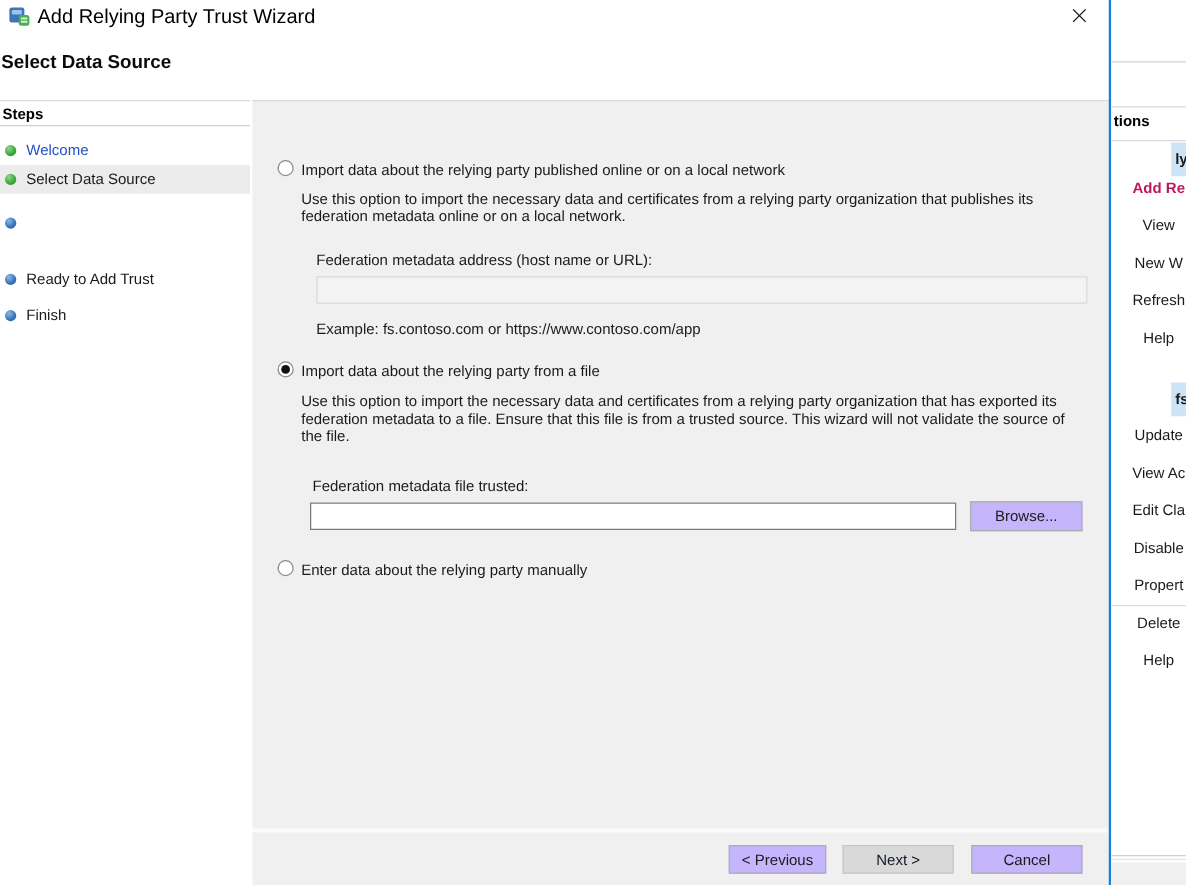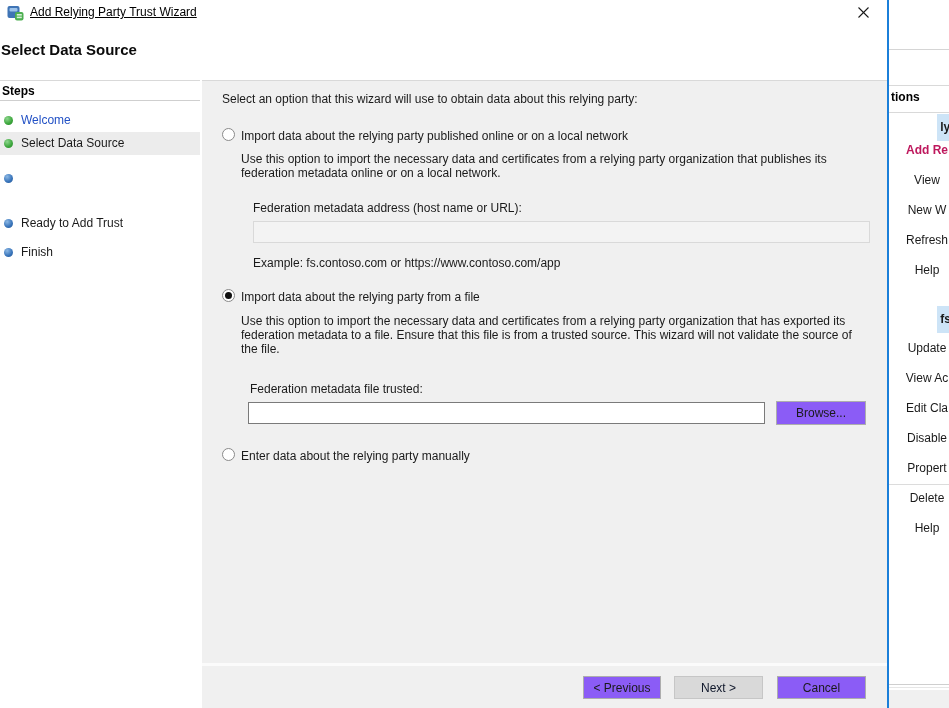--- a/index.html
+++ b/index.html
@@ -6,21 +6,21 @@
   html,body { width:949px; height:708px; }
   body {
     position:relative; overflow:hidden; background:#ffffff;
     font-family:"Liberation Sans", sans-serif; font-size:12px; color:#1a1a1a;
   }
   .abs { position:absolute; }
 
   
   .titlebar { left:0; top:0; width:887px; height:26px; background:#ffffff; }
   .title-icon { left:7px; top:4px; width:17px; height:17px; }
-  .title-text { left:30px; top:5px; font-size:12px; color:#000; white-space:nowrap;text-decoration:underline; }
+  .title-text { left:30px; top:5px; font-size:16px; color:#000; white-space:nowrap; }
   .close-btn { left:846px; top:0; width:34px; height:24px; display:flex; align-items:center; justify-content:center; cursor:pointer; background:transparent; border:none; }
 
   .page-heading { left:1px; top:41px; font-size:15px; font-weight:bold; color:#0a0a0a; white-space:nowrap; }
 
   
   .sidebar { left:0; top:80px; width:200px; height:628px; background:#ffffff; border-top:1px solid #d9d9d9; }
   .steps-header { left:2px; top:84px; font-weight:bold; color:#000; }
   .steps-rule { left:0; top:100px; width:200px; height:1px; background:#cfcfcf; }
   .step { position:absolute; left:0; width:200px; display:flex; gap:8px; padding:4px 2px 4px 4px; }
   .step.current { background:#ececec; }
@@ -32,21 +32,21 @@
 
   
   .content { left:202px; top:80px; width:685px; height:583px; background:#f0f0f0; border-top:1px solid #d9d9d9; }
   .content .abs { position:absolute; }
   .para { line-height:14px; color:#1a1a1a; }
   .radio { display:inline-block; width:13px; height:13px; border:1px solid #8a8a8a; border-radius:50%; background:#fff; }
   .radio .dot { display:none; }
   .radio.checked .dot { display:block; width:7px; height:7px; margin:2px; border-radius:50%; background:#111; }
   .field-input { border:1px solid #7a7a7a; background:#fff; height:22px; font-family:"Liberation Sans",sans-serif; font-size:12px; padding:0 4px; }
   .field-input.dim { background:#f3f3f3; border:1px solid #d9d9d9; }
-  .btn { background:#8b5cf6; border:1px solid #adadad; font-family:"Liberation Sans",sans-serif; font-size:12px; color:#1a1a1a; text-align:center; cursor:pointer; }
+  .btn { background:#c4b5fd; border:1px solid #adadad; font-family:"Liberation Sans",sans-serif; font-size:12px; color:#1a1a1a; text-align:center; cursor:pointer; }
   .btn.disabled { background:#d9d9d9; border-color:#c6c6c6; color:#0f172a; cursor:default; }
 
   
   .footer-divider { left:202px; top:663px; width:685px; height:3px; background:#fbfbfb; }
   .footer { left:202px; top:666px; width:685px; height:42px; background:#f0f0f0; }
 
   
   .win-accent { left:887px; top:0; width:2px; height:708px; background:#1b7fd9; }
   .actions { left:889px; top:0; width:60px; height:708px; background:#ffffff; overflow:hidden;text-align:center; }
   .actions .abs { position:absolute; }
@@ -97,21 +97,20 @@
 <div class="step" style="top:212px">
   <span class="bullet"></span>
   <span class="step-label">Ready to Add Trust</span>
 </div>
 <div class="step" style="top:241px">
   <span class="bullet"></span>
   <span class="step-label">Finish</span>
 </div>
 
 <div class="abs content">
-  <div class="abs para" style="left:20px; top:11px; width:640px">Select an option that this wizard will use to obtain data about this relying party:</div>
 
   <span class="abs radio" style="left:20px; top:47px"></span>
   <div class="abs para" style="left:39px; top:48px; width:632px">Import data about the relying party published online or on a local network</div>
   <div class="abs para" style="left:39px; top:71px; width:628px">Use this option to import the necessary data and certificates from a relying party organization that publishes its federation metadata online or on a local network.</div>
   <div class="abs para" style="left:51px; top:120px">Federation metadata address (host name or URL):</div>
   <input class="abs field-input dim" style="left: 51px; top: 140px; width: 617px;" disabled="" value="">
   <div class="abs para" style="left:51px; top:175px">Example: fs.contoso.com or https://www.contoso.com/app</div>
 
   <span class="abs radio checked" style="left:20px; top:208px">
       <span class="dot"></span>

